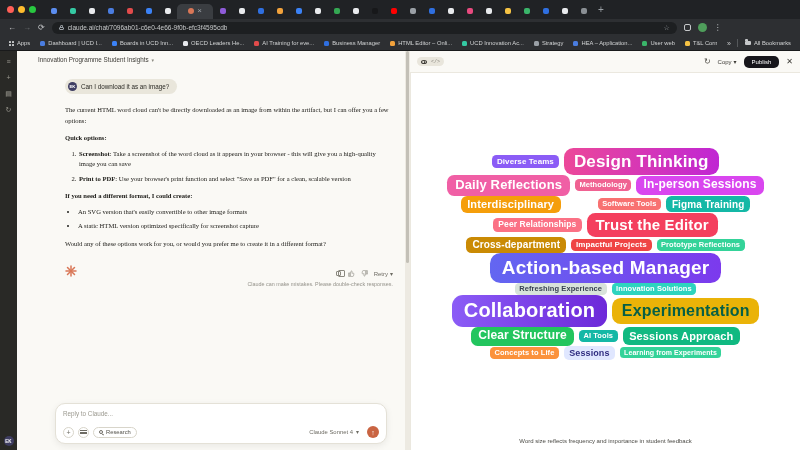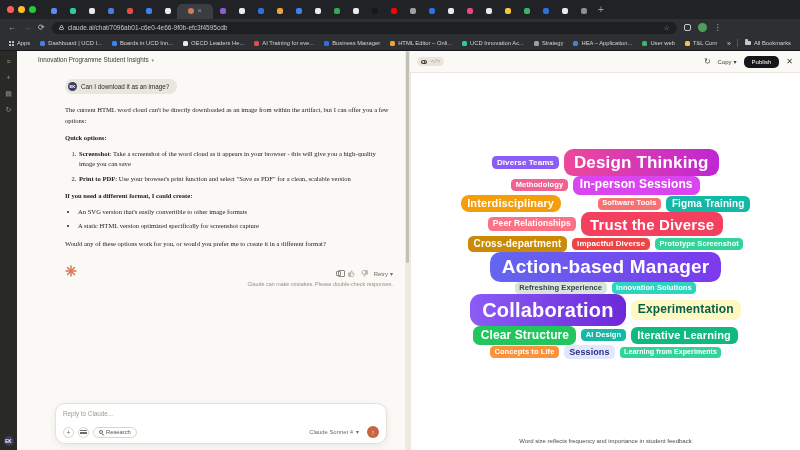--- a/index.html
+++ b/index.html
@@ -435,52 +435,53 @@
           <span class="close-x">✕</span>
         </div>
       </div>
       <div class="art-body">
         <div class="wordcloud">
             <div class="wc-row">
               <span class="word-pill" style="background: rgb(139, 92, 246); color: rgb(255, 255, 255); font-size: 8px;">Diverse Teams</span>
               <span class="word-pill" style="background: linear-gradient(90deg, rgb(236, 72, 153), rgb(192, 38, 211)); color: rgb(255, 255, 255); font-size: 17px;">Design Thinking</span>
             </div>
             <div class="wc-row">
+              <span class="word-pill" style="background: rgb(240, 95, 165); color: rgb(255, 255, 255); font-size: 13px;">Daily Reflections</span>
               <span class="word-pill" style="background: rgb(240, 98, 146); color: rgb(255, 255, 255); font-size: 7.5px;">Methodology</span>
               <span class="word-pill" style="background: rgb(217, 70, 239); color: rgb(255, 255, 255); font-size: 12px;">In-person Sessions</span>
             </div>
             <div class="wc-row">
-              <span class="word-pill" style="background: rgb(245, 158, 11); color: rgb(255, 255, 255); font-size: 11px; border-radius: 8px;">Interdisciplinary</span>
+              <span class="word-pill" style="background: rgb(245, 158, 11); color: rgb(255, 255, 255); font-size: 11px;">Interdisciplinary</span>
               <span class="word-pill" style="background: rgb(248, 113, 113); color: rgb(255, 255, 255); font-size: 7.5px; margin-left: 32px;">Software Tools</span>
               <span class="word-pill" style="background: rgb(20, 184, 166); color: rgb(255, 255, 255); font-size: 10px;">Figma Training</span>
             </div>
             <div class="wc-row">
               <span class="word-pill" style="background: rgb(251, 113, 133); color: rgb(255, 255, 255); font-size: 8.5px;">Peer Relationships</span>
-              <span class="word-pill" style="background: rgb(244, 63, 94); color: rgb(255, 255, 255); font-size: 15px;">Trust the Diverse</span>
+              <span class="word-pill" style="background: rgb(244, 63, 94); color: rgb(255, 255, 255); font-size: 15px;">Trust the Editor</span>
             </div>
             <div class="wc-row">
               <span class="word-pill" style="background: rgb(202, 138, 4); color: rgb(255, 255, 255); font-size: 10px;">Cross-department</span>
-              <span class="word-pill" style="background: rgb(239, 68, 68); color: rgb(255, 255, 255); font-size: 8px;">Impactful Diverse</span>
-              <span class="word-pill" style="background: rgb(52, 211, 153); color: rgb(255, 255, 255); font-size: 7.5px;">Prototype Screenshot</span>
+              <span class="word-pill" style="background: rgb(239, 68, 68); color: rgb(255, 255, 255); font-size: 8px;">Impactful Projects</span>
+              <span class="word-pill" style="background: rgb(52, 211, 153); color: rgb(255, 255, 255); font-size: 7.5px;">Prototype Reflections</span>
             </div>
             <div class="wc-row">
               <span class="word-pill" style="background: linear-gradient(90deg, rgb(99, 102, 241), rgb(124, 58, 237)); color: rgb(255, 255, 255); font-size: 19px;">Action-based Manager</span>
             </div>
             <div class="wc-row">
               <span class="word-pill" style="background: rgb(216, 227, 218); color: rgb(55, 65, 81); font-size: 7.5px;">Refreshing Experience</span>
               <span class="word-pill" style="background: rgb(45, 212, 191); color: rgb(255, 255, 255); font-size: 7.5px;">Innovation Solutions</span>
             </div>
             <div class="wc-row">
               <span class="word-pill" style="background: linear-gradient(90deg, rgb(139, 92, 246), rgb(109, 40, 217)); color: rgb(255, 255, 255); font-size: 20px;">Collaboration</span>
-              <span class="word-pill" style="background: #fef9c3; color: rgb(6, 95, 70); font-size: 12px;">Experimentation</span>
+              <span class="word-pill" style="background: #eab308; color: rgb(6, 95, 70); font-size: 16px;">Experimentation</span>
             </div>
             <div class="wc-row">
               <span class="word-pill" style="background: rgb(34, 197, 94); color: rgb(255, 255, 255); font-size: 12px;">Clear Structure</span>
-              <span class="word-pill" style="background: rgb(20, 184, 166); color: rgb(255, 255, 255); font-size: 7.5px;">AI Design</span>
-              <span class="word-pill" style="background: rgb(16, 185, 129); color: rgb(255, 255, 255); font-size: 11px;">Iterative Learning</span>
+              <span class="word-pill" style="background: rgb(20, 184, 166); color: rgb(255, 255, 255); font-size: 7.5px;">AI Tools</span>
+              <span class="word-pill" style="background: rgb(16, 185, 129); color: rgb(255, 255, 255); font-size: 11px;">Sessions Approach</span>
             </div>
             <div class="wc-row">
               <span class="word-pill" style="background: rgb(251, 146, 60); color: rgb(255, 255, 255); font-size: 7.5px;">Concepts to Life</span>
               <span class="word-pill" style="background: rgb(224, 231, 255); color: rgb(49, 46, 129); font-size: 9px;">Sessions</span>
               <span class="word-pill" style="background: rgb(52, 211, 153); color: rgb(255, 255, 255); font-size: 7px;">Learning from Experiments</span>
             </div>
           </div>
         <div class="art-footer">Word size reflects frequency and importance in student feedback</div>
       </div>
     </div>

